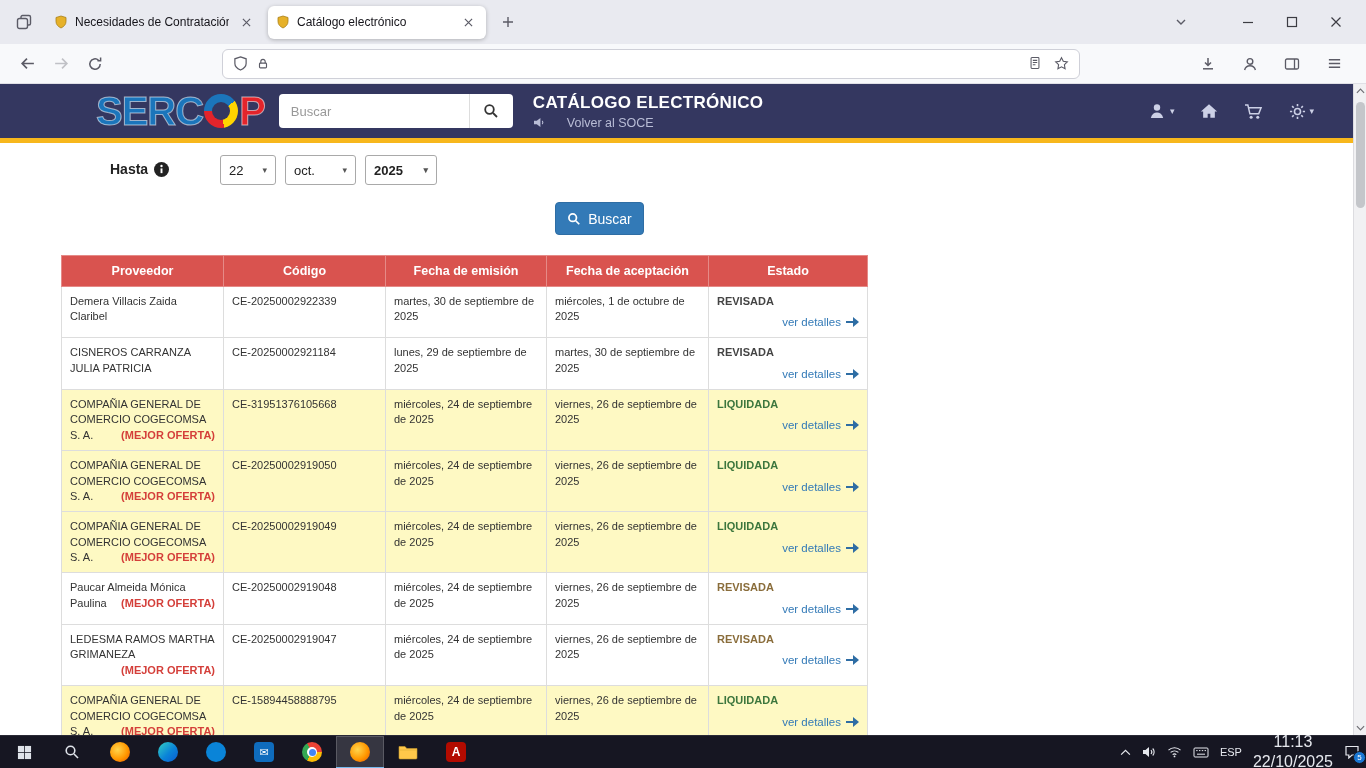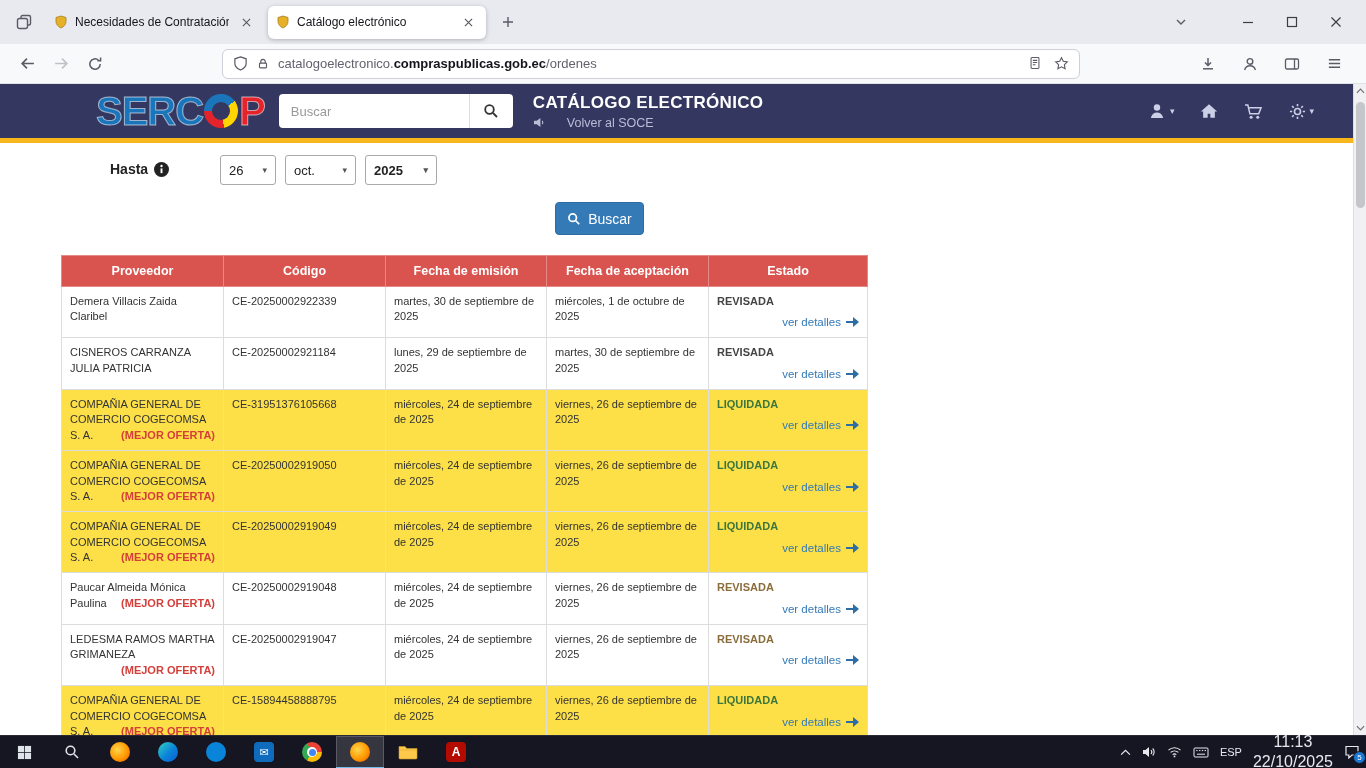--- a/index.html
+++ b/index.html
@@ -59,21 +59,21 @@
   .hasta-wrap .lbl { font-size:14px; font-weight:700; color:#222; }
   .selects { position:absolute; left:220px; top:0; display:flex; gap:9px; }
   .sel { height:30px; border:1px solid #a9a9a9; border-radius:3px; background:#fff; display:flex; align-items:center; justify-content:space-between; padding:0 8px; font-size:13px; color:#222; }
   .sel .chev { font-size:9px; color:#555; margin-left:8px; }
   .w56{width:56px;} .w71{width:71px;} .w72{width:72px;font-weight:bold;}
   .buscar-btn { margin:15px 0 0 555px; width:89px; height:33px; background:#337ab7; border:1px solid #2e6da4; border-radius:4px; color:#fff; font-size:14px; display:flex; align-items:center; justify-content:center; gap:7px; font-family:inherit; }
 
   table.orders { margin:20px 0 0 61px; width:806px; border-collapse:collapse; table-layout:fixed; font-size:11px; color:#333; border:1px solid #ddd; }
   table.orders th { background:#d9534f; color:#fff; font-size:12.5px; font-weight:700; text-align:center; padding:8px 10px; border:1px solid #e58a87; }
   table.orders td { border:1px solid #ddd; padding:7px 8px; vertical-align:top; line-height:1.4; }
-  tr.green { background:#fde047;margin-top:16px; }
+  tr.green { background:#fef9c3;margin-top:16px; }
   tr.green .estado { color:#3c763d; }
   tr.olive .estado { color:#8a6d3b; }
   tr.dark .estado { color:#444; }
   .estado { font-weight:700; font-size:11px; }
   .ver { display:flex; justify-content:flex-end; align-items:center; gap:5px; margin-top:5px; color:#337ab7; font-size:11.5px; cursor:pointer; }
   .oferta { float:right; color:#d43f3a; font-weight:700; }
 
   
   .scrollbar { position:absolute; top:84px; bottom:33px; right:0; width:13px; background:#f1f1f3; border-left:1px solid #dcdce0; z-index:6; display:flex; flex-direction:column; align-items:center; }
   .sb-arrow { color:#6e6e74; height:14px; display:flex; align-items:center; justify-content:center; }
@@ -198,23 +198,20 @@
         <svg width="15" height="15" viewBox="0 0 16 16" fill="none" stroke="#5b5b66" stroke-width="1.3">
             <path d="M8 1l6 2v5c0 3.5-2.5 5.5-6 7-3.5-1.5-6-3.5-6-7V3z"></path>
           </svg>
       </span>
       <span>
         <svg width="14" height="14" viewBox="0 0 16 16" fill="none" stroke="#5b5b66" stroke-width="1.3">
             <rect x="4" y="7" width="8" height="5.5" rx="1"></rect>
             <path d="M5.5 7V5.2a2.5 2.5 0 0 1 5 0V7"></path>
           </svg>
       </span>
-      <span>
-        <span class="u-sub">catalogoelectronico.</span><span class="u-dom">compraspublicas.gob.ec</span><span class="u-path">/ordenes</span>
-      </span>
       <span class="u-right">
         <span>
           <svg width="14" height="14" viewBox="0 0 16 16" fill="none" stroke="currentColor" stroke-width="1.2">
               <rect x="3.5" y="1.8" width="9" height="12.4" rx="1"></rect>
               <path d="M5.5 5h5M5.5 7.5h5M5.5 10h3"></path>
             </svg>
         </span>
         <span>
           <svg width="15" height="15" viewBox="0 0 16 16" fill="none" stroke="currentColor" stroke-width="1.2">
               <path d="M8 1.8l1.9 3.9 4.3.6-3.1 3 .7 4.3L8 11.6l-3.8 2 .7-4.3-3.1-3 4.3-.6z"></path>
@@ -320,21 +317,21 @@
         <span>
           <svg width="15" height="15" viewBox="0 0 14 14">
               <circle cx="7" cy="7" r="7" fill="#222"></circle>
               <rect x="6.1" y="6" width="1.8" height="4.4" fill="#fff"></rect>
               <circle cx="7" cy="3.7" r="1.1" fill="#fff"></circle>
             </svg>
         </span>
       </div>
       <div class="selects">
         <div class="sel w56">
-          <span>26</span>
+          <span>22</span>
             <span class="chev">▾</span>
         </div>
         <div class="sel w71">
           <span>oct.</span>
             <span class="chev">▾</span>
         </div>
         <div class="sel w72">
           <span>2025</span>
             <span class="chev">▾</span>
         </div>

